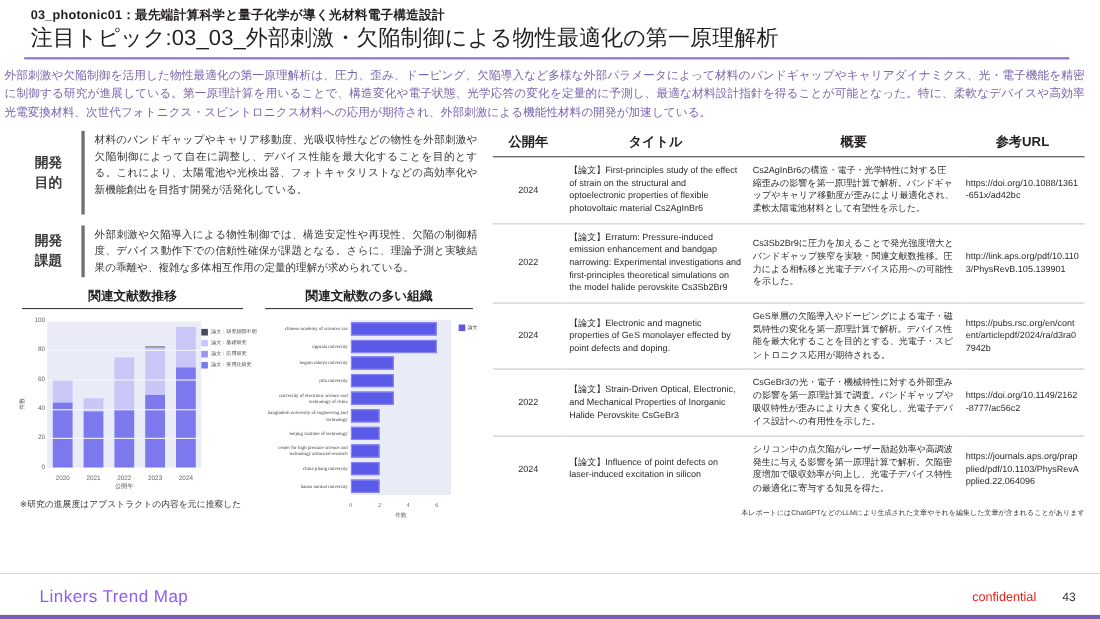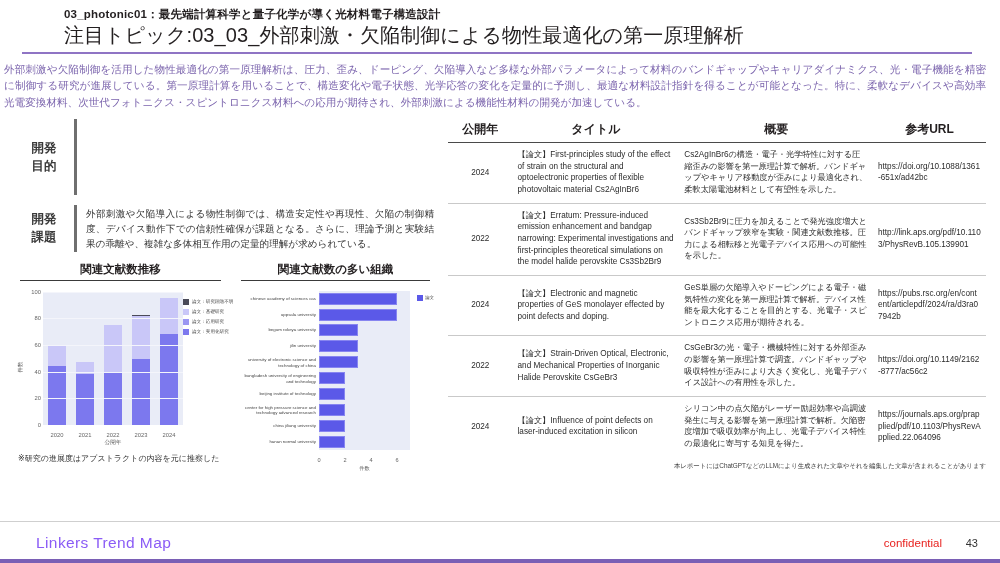--- a/index.html
+++ b/index.html
@@ -6,21 +6,21 @@
   html, body {
     width: 1000px; height: 563px;
     font-family: "Liberation Sans", "DejaVu Sans", sans-serif;
     background: #ffffff;
     overflow: hidden;
     color: #231f20;
   }
   .slide { position: relative; width: 1000px; height: 563px; background:#fff; }
 
   
-  .hdr { padding: 7px 0 0 28px; margin-left: 36px; }
+  .hdr { padding: 7px 0 0 28px; }
   .hdr-sub {
     font-size: 11.5px; font-weight: bold; color: #231f20;
     letter-spacing: .2px; line-height: 1.3;
   }
   .hdr-title {
     font-size: 20px; color: #231f20; line-height: 1.25;
     margin-top: 1px; letter-spacing: .1px;
   }
   .hdr-rule {
     margin: 4px 28px 0 22px; height: 2px; background: #8f74c4;
@@ -52,21 +52,21 @@
   }
   .infobox .txt {
     flex: 1 1 auto; font-size: 9.6px; line-height: 1.55;
     color: #333; text-align: justify; padding-top: 2px;
   }
   .box-tall .bar { min-height: 76px; }
 
   
   .charts { display: flex; margin-top: 4px; }
   .chartblk { flex: 1 1 50%; }
-  .chartblk + .chartblk { padding-left: 12px; }
+  .chartblk + .chartblk { padding-left: 12px; font-family: Liberation Serif, serif; }
   .chart-title {
     font-size: 11.5px; font-weight: bold; color: #231f20;
     text-align: center; padding-bottom: 3px;
     border-bottom: 1.6px solid #3a3a3a; margin: 0 4px 6px 4px;
   }
   .chart-canvas { position: relative; }
   .cap-note {
     margin: 6px 0 0 2px; font-size: 8px; color: #333;
   }
 
@@ -202,20 +202,21 @@
   <div class="body">
 
     <div class="col-left">
 
       <div class="infobox box-tall">
         <div class="lbl">
           <span>開発</span>
           <span>目的</span>
         </div>
         <div class="bar"></div>
+        <div class="txt">材料のバンドギャップやキャリア移動度、光吸収特性などの物性を外部刺激や欠陥制御によって自在に調整し、デバイス性能を最大化することを目的とする。これにより、太陽電池や光検出器、フォトキャタリストなどの高効率化や新機能創出を目指す開発が活発化している。</div>
       </div>
 
       <div class="infobox">
         <div class="lbl">
           <span>開発</span>
           <span>課題</span>
         </div>
         <div class="bar"></div>
         <div class="txt">外部刺激や欠陥導入による物性制御では、構造安定性や再現性、欠陥の制御精度、デバイス動作下での信頼性確保が課題となる。さらに、理論予測と実験結果の乖離や、複雑な多体相互作用の定量的理解が求められている。</div>
       </div>

